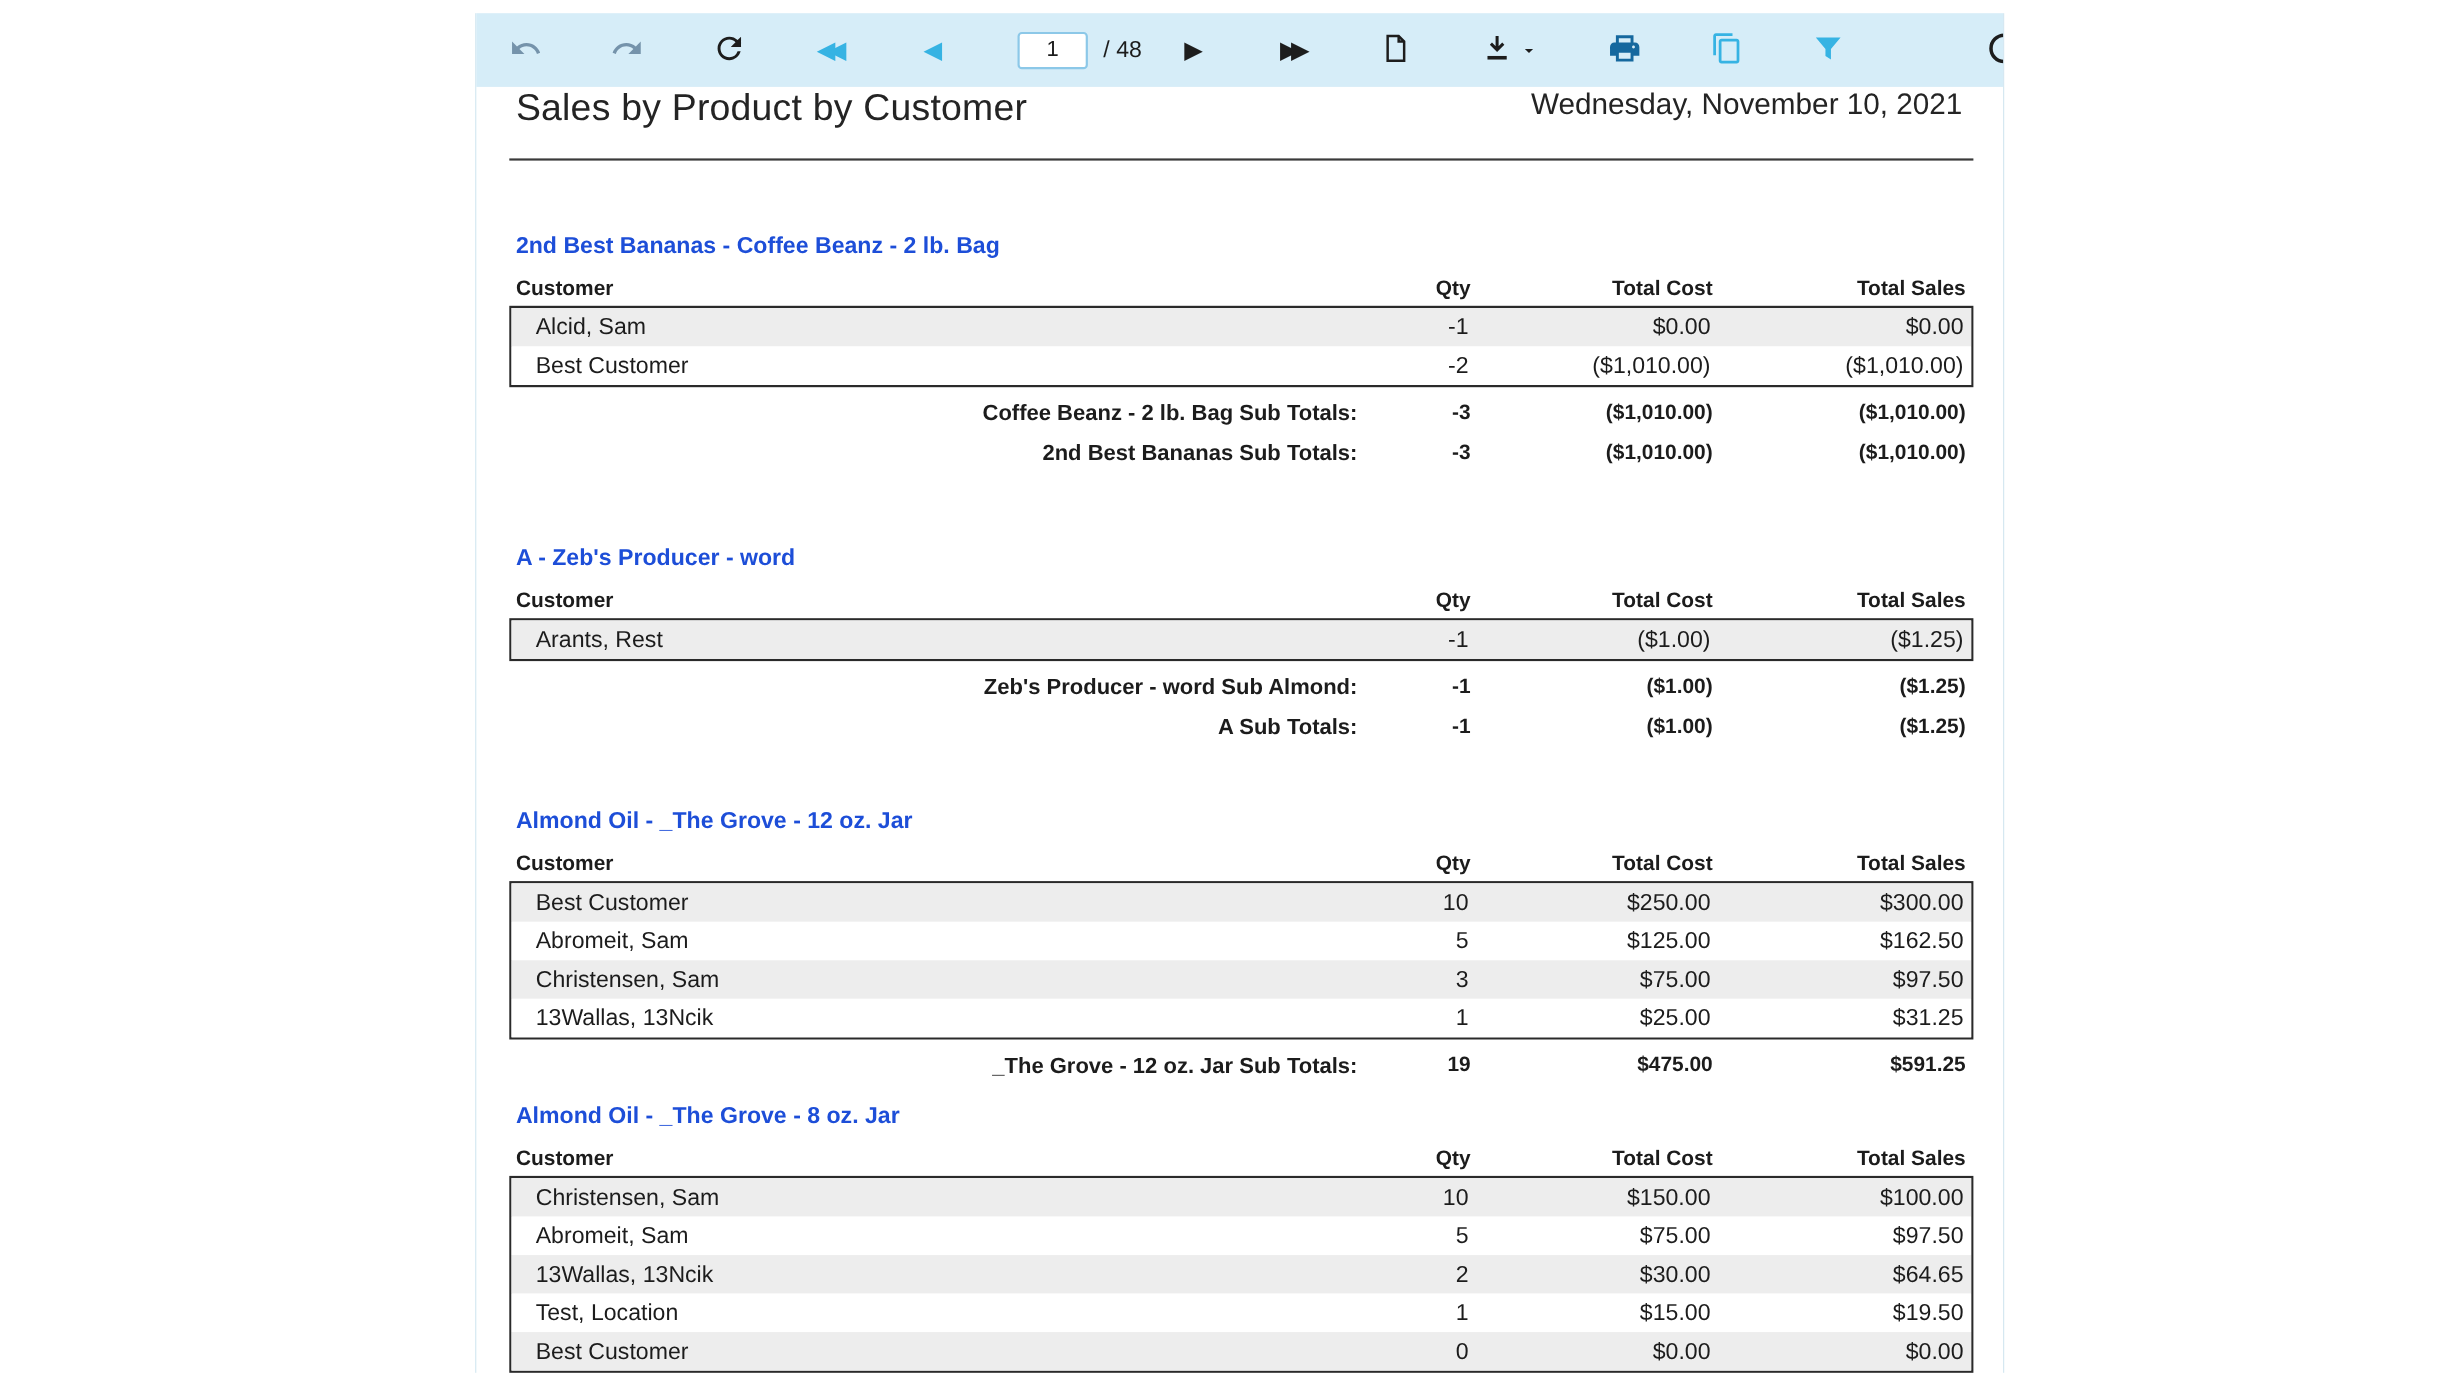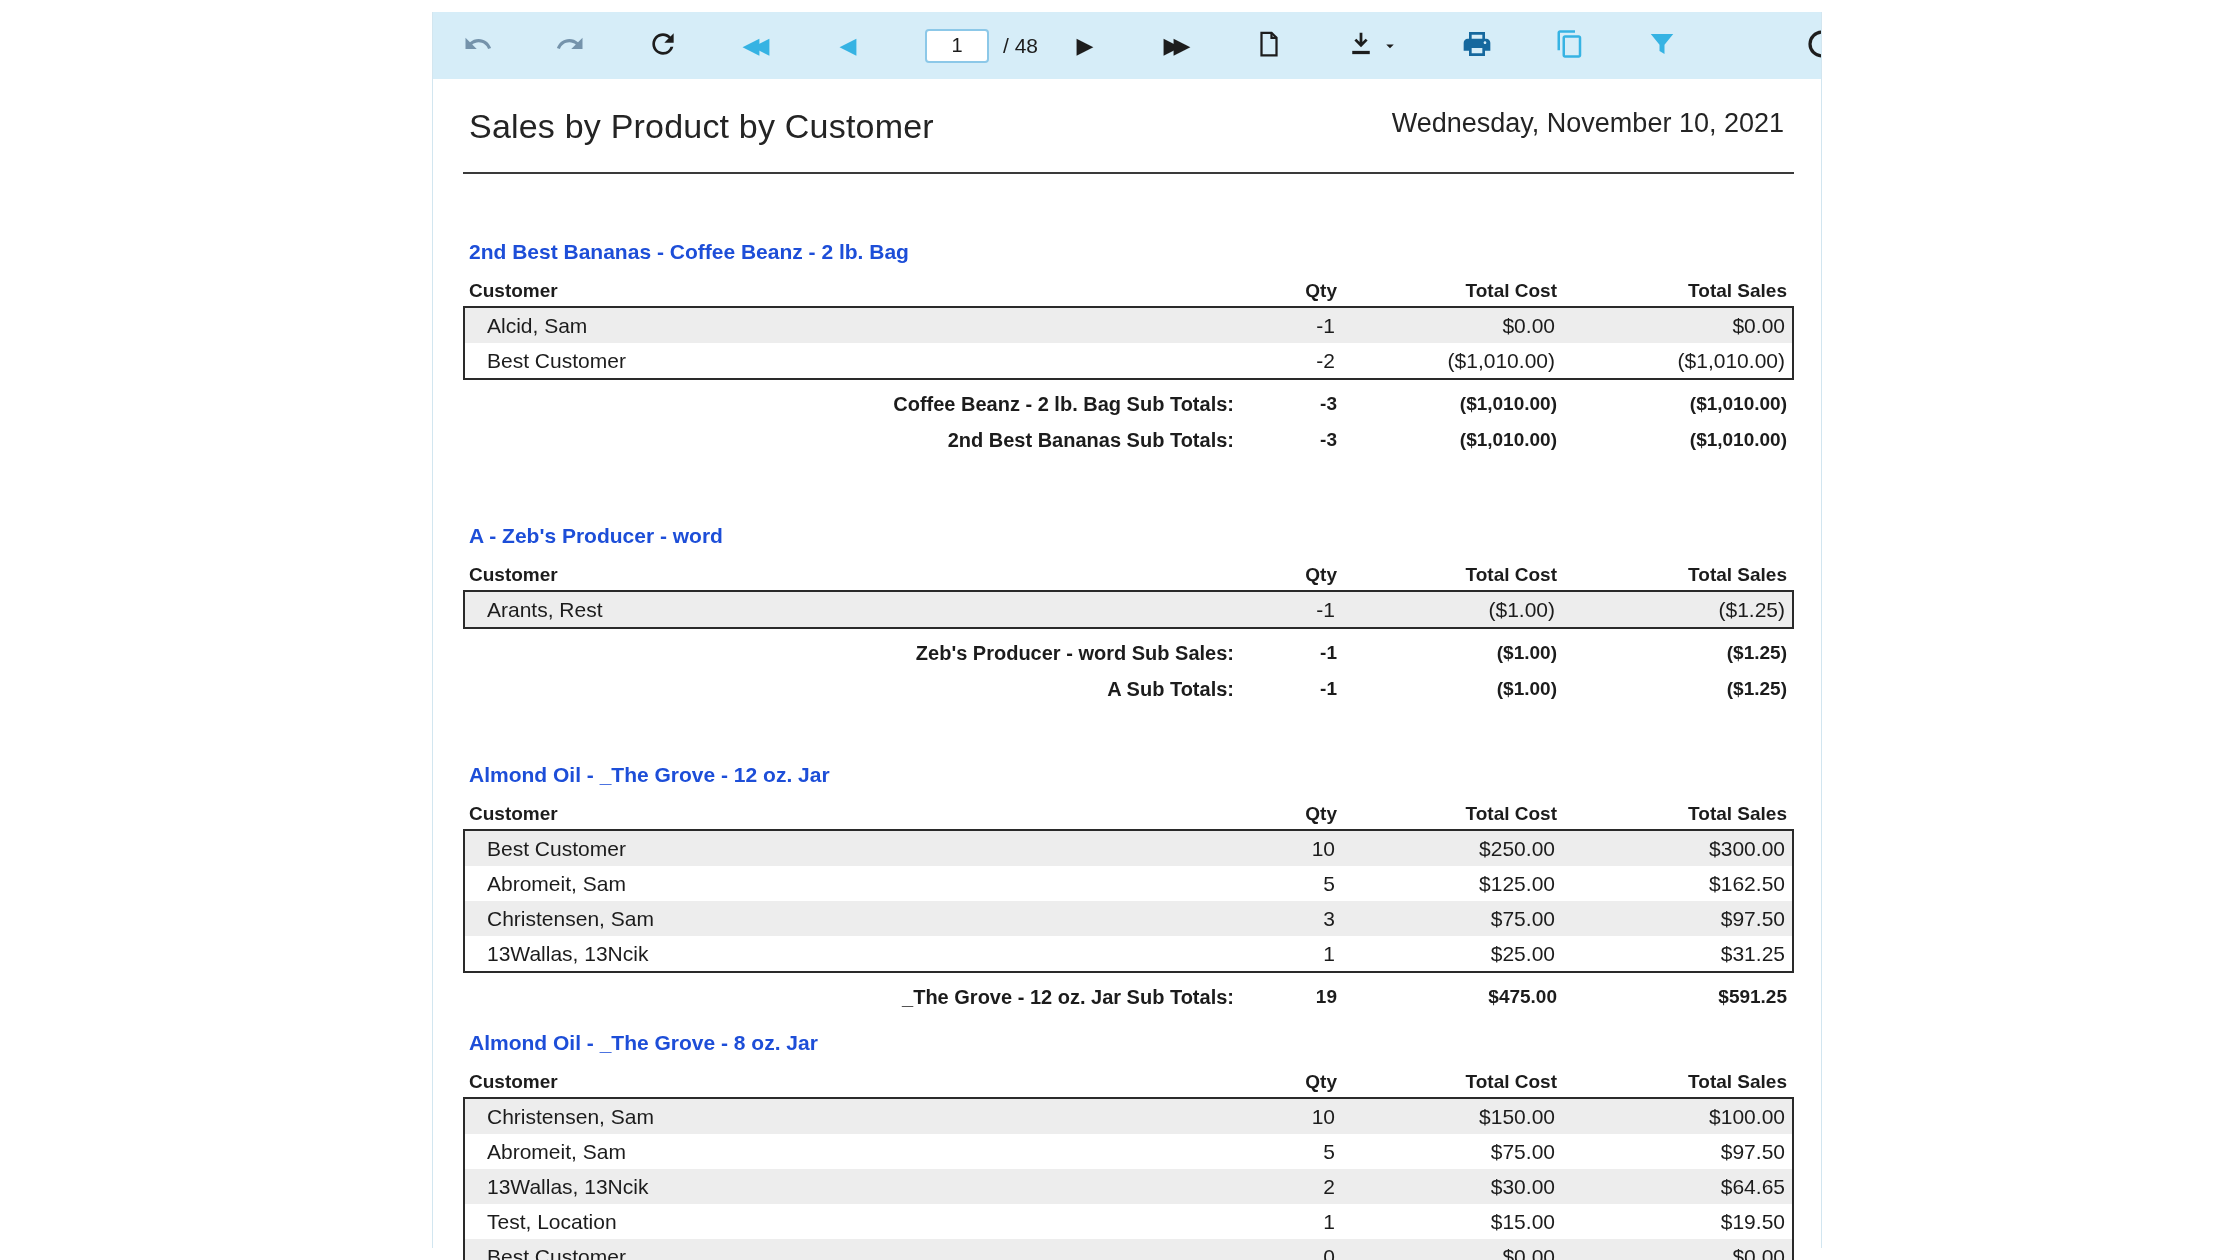--- a/index.html
+++ b/index.html
@@ -20,21 +20,21 @@
   .tri-double{letter-spacing:-7px;padding-right:7px;white-space:nowrap;}
   .page-input{width:64px;height:34px;border:2px solid #8cc8e8;border-radius:4px;text-align:center;
               font-size:20px;color:#1c1c1c;background:#fff;margin-right:14px;box-sizing:border-box;
               font-family:inherit;outline:none;}
   .page-total{font-size:21px;margin-right:32px;color:#1c1c1c;white-space:nowrap;}
   .dl-wrap{display:flex;align-items:center;}
   .dl-caret{margin-left:5px;display:flex;align-items:center;}
   .clipped{position:absolute;right:-17px;top:50%;transform:translateY(-50%);margin:0;}
   
   .content{padding:0 27px 0 30px;}
-  .title-row{display:flex;justify-content:space-between;align-items:flex-end;margin-top:28px;padding-left:6px;}
+  .title-row{display:flex;justify-content:space-between;align-items:flex-end;padding-left:6px;}
   .title{font-size:34px;font-weight:400;color:#242424;letter-spacing:.2px;line-height:1.15;}
   .date{font-size:27px;color:#242424;padding-bottom:7px;padding-right:10px;}
   .divider{border:none;border-top:2px solid #3a3a3a;margin:26px 0 0 0;}
   .rsection{margin-top:66px;}
   .rsection.mt-56{margin-top:56px;}
   .rsection.mt-16{margin-top:16px;}
   .sec-heading{font-size:21px;font-weight:700;margin:0 0 0 6px;color:#1d4ed8;}
   .grid4{display:grid;grid-template-columns:1fr 110px 220px 230px;align-items:center;}
   .col-head{margin-top:12px;height:30px;font-weight:700;font-size:19px;}
   .col-head .c-cust{padding-left:6px;}
@@ -213,21 +213,21 @@
         <div class="data-box">
           <div class="grid4 drow">
             <div class="c-cust">Arants, Rest</div>
             <div class="c-qty">-1</div>
             <div class="c-cost">($1.00)</div>
             <div class="c-sales">($1.25)</div>
           </div>
         </div>
         <div class="subtotals">
           <div class="grid4 subtotal">
-            <div class="st-label">Zeb's Producer - word Sub Sales:</div>
+            <div class="st-label">Zeb's Producer - word Sub Almond:</div>
             <div class="c-qty">-1</div>
             <div class="c-cost">($1.00)</div>
             <div class="c-sales">($1.25)</div>
           </div>
           <div class="grid4 subtotal">
             <div class="st-label">A Sub Totals:</div>
             <div class="c-qty">-1</div>
             <div class="c-cost">($1.00)</div>
             <div class="c-sales">($1.25)</div>
           </div>

